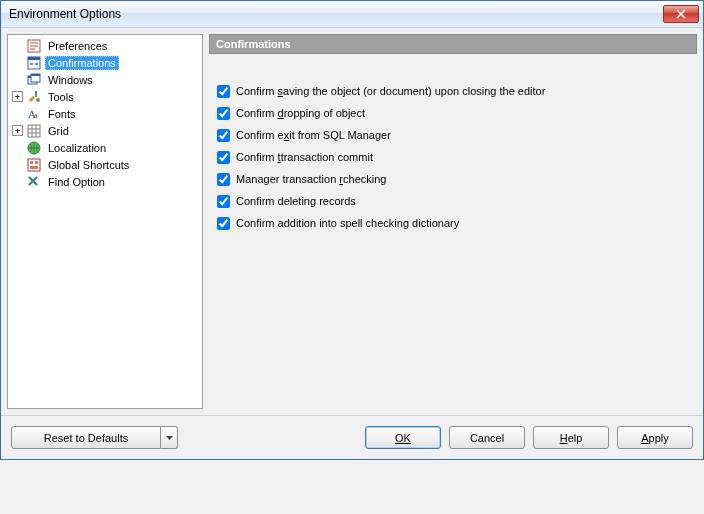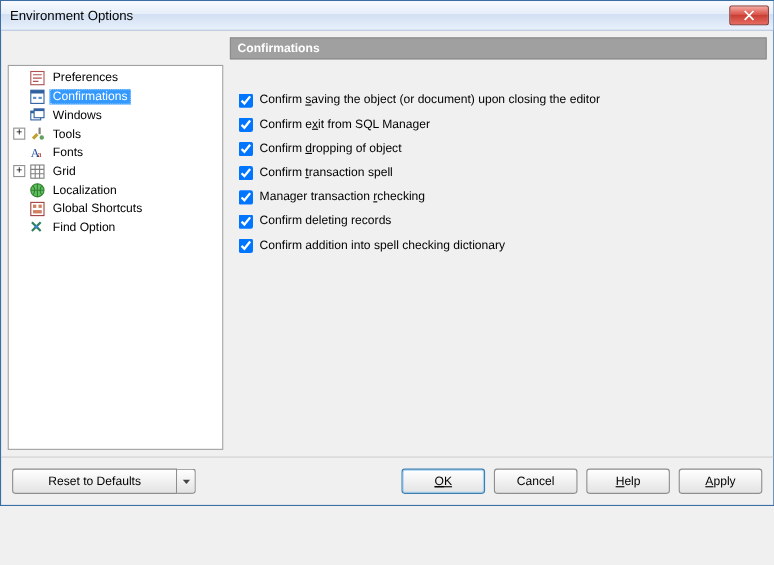--- a/index.html
+++ b/index.html
@@ -44,21 +44,20 @@
     padding: 6px;
     gap: 6px;
     min-height: 0;
   }
   .tree-panel {
     width: 196px;
     background: #fff;
     border: 1px solid #a0a0a0;
     padding: 2px 0;
     overflow: auto;
-    margin-top: 25px;
   }
   .tree-item {
     display: flex;
     align-items: center;
     height: 17px;
     padding-left: 4px;
     white-space: nowrap;
     cursor: default;
   }
   .tree-item .expander {
@@ -277,29 +276,29 @@
 
     <div class="main-panel">
       <div class="section-header">Confirmations</div>
       <div class="section-body" id="checks">
           <div class="check-row">
             <input type="checkbox" checked="" style="">
             <label><span>Confirm </span><u>s</u><span>aving the object (or document) upon closing the editor</span></label>
           </div>
           <div class="check-row">
             <input type="checkbox" checked="" style="">
+            <label><span>Confirm </span><u>d</u><span>ropping of object</span></label>
+          </div>
+          <div class="check-row">
+            <input type="checkbox" checked="" style="">
             <label><span>Confirm e</span><u>x</u><span>it from SQL Manager</span></label>
           </div>
           <div class="check-row">
             <input type="checkbox" checked="" style="">
-            <label><span>Confirm </span><u>d</u><span>ropping of object</span></label>
-          </div>
-          <div class="check-row">
-            <input type="checkbox" checked="" style="">
-            <label><span>Confirm </span><u>t</u><span>ransaction spell</span></label>
+            <label><span>Confirm </span><u>t</u><span>transaction commit</span></label>
           </div>
           <div class="check-row">
             <input type="checkbox" checked="" style="">
             <label><span>Manager transaction </span><u>r</u><span>checking</span></label>
           </div>
           <div class="check-row">
             <input type="checkbox" checked="" style="">
             <label>Confirm deleting records</label>
           </div>
           <div class="check-row">

